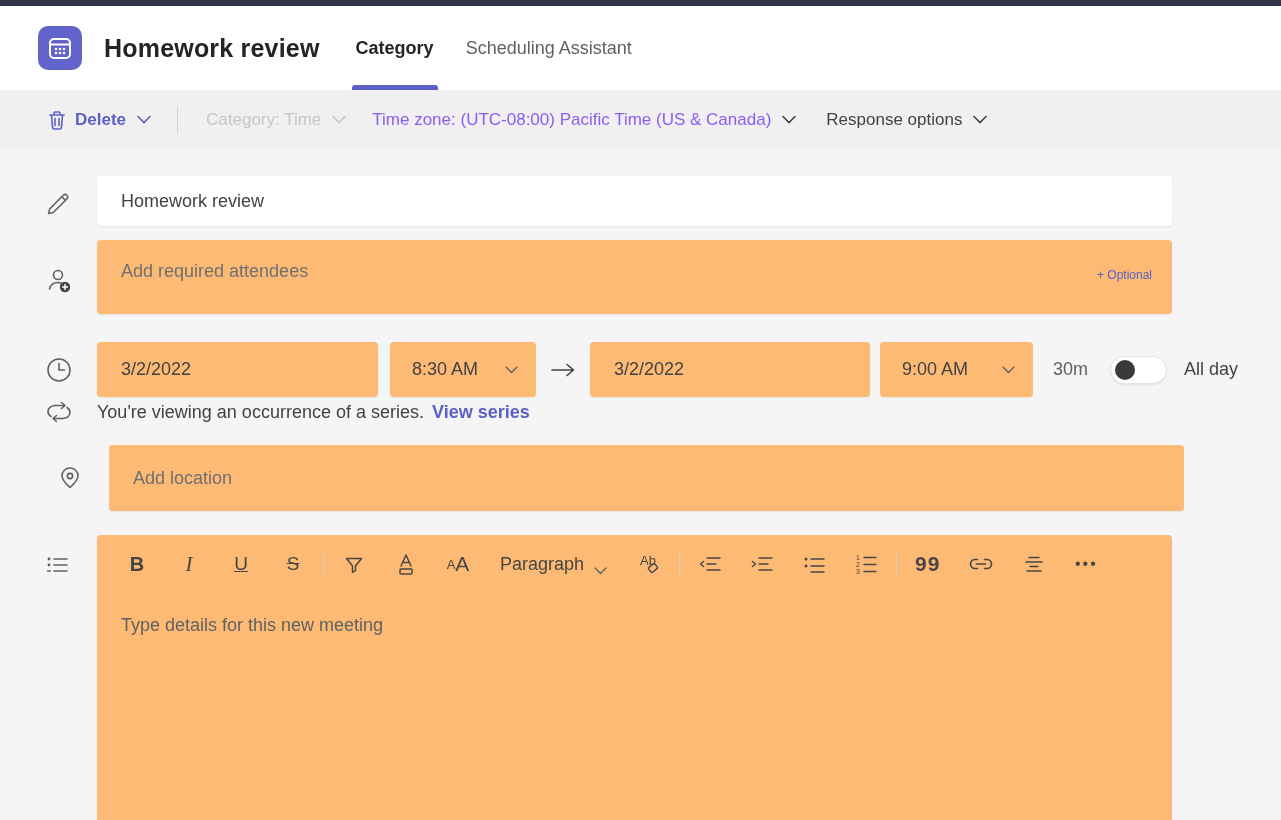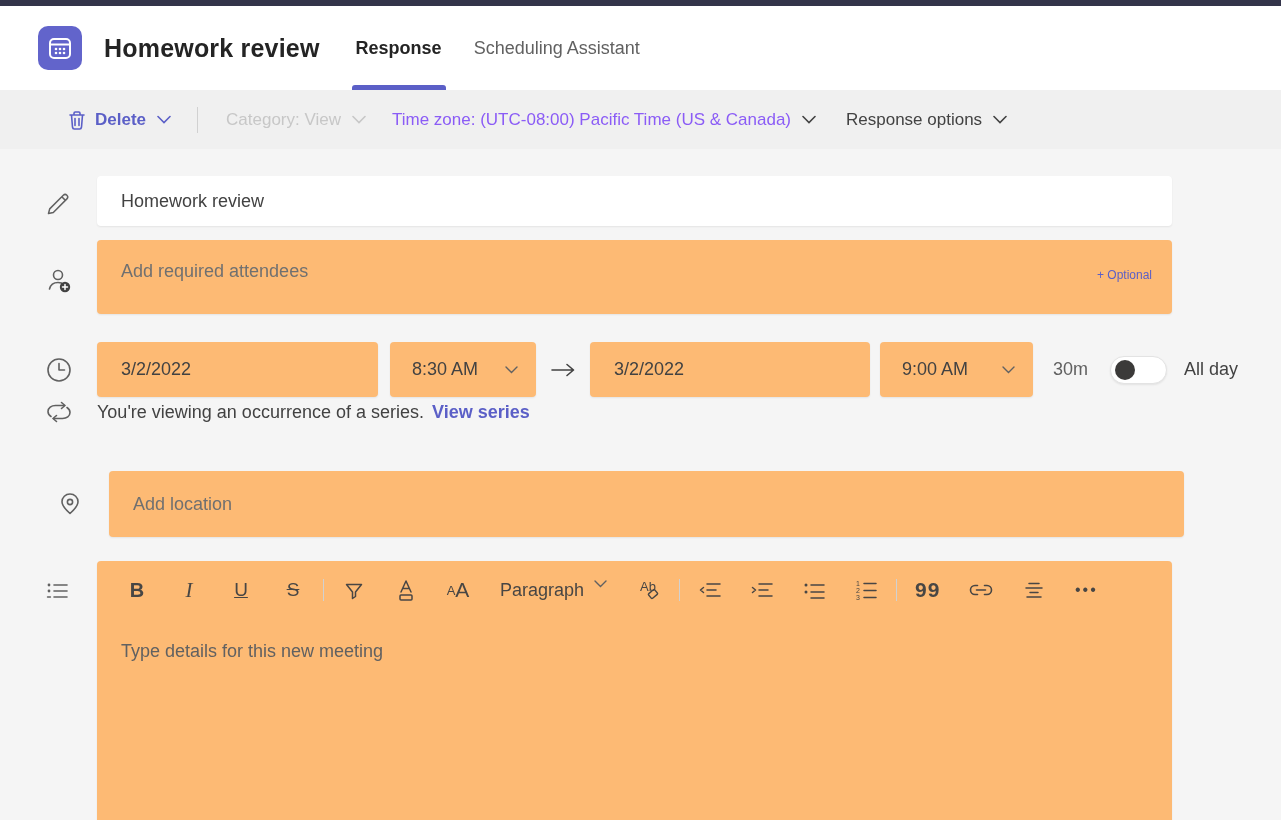--- a/index.html
+++ b/index.html
@@ -12,21 +12,21 @@
   
   .header { height:84px; background:#ffffff; display:flex; align-items:center; padding-left:38px; }
   .cal-tile { width:44px; height:44px; border-radius:10px; background:#6264cb; display:flex; align-items:center; justify-content:center; flex:0 0 auto; }
   .header-title { font-size:25px; font-weight:700; color:#242424; margin-left:22px; letter-spacing:.2px; }
   .tabs { display:flex; align-items:stretch; height:100%; margin-left:20px; }
   .tab { position:relative; display:flex; align-items:center; padding:0 16px; font-size:18px; color:#616161; cursor:pointer; }
   .tab.active { color:#242424; font-weight:700; }
   .tab.active::after { content:""; position:absolute; left:12px; right:12px; bottom:0; height:5px; border-radius:3px 3px 0 0; background:#5b5fc7; }
 
   
-  .cmdbar { height:59px; background:#f0f0f0; display:flex; align-items:center; padding-left:68px; font-size:17px; }
+  .cmdbar { height:59px; background:#f0f0f0; display:flex; align-items:center; padding-left:48px; font-size:17px; }
   .cmd { display:flex; align-items:center; gap:9px; cursor:pointer; }
   .cmd-delete { color:#5b5fc7; font-weight:600; }
   .cmd-chevron { margin-left:2px; }
   .vdiv { width:1px; height:26px; background:#d1d1d1; margin:0 28px 0 26px; }
   .cmd-category { color:#c7c7c7; margin-right:26px; cursor:default; }
   .cmd-timezone { color:#8b5cf6; margin-right:30px; }
   .cmd-response { color:#424242; }
 
   
   .main { padding-top:27px; }
@@ -56,21 +56,21 @@
   .date-2 { width:280px; margin-right:10px; }
   .time-field { justify-content:space-between; padding:0 18px 0 22px; }
   .time-1 { width:146px; margin-right:14px; }
   .time-2 { width:153px; margin-right:14px; }
   .dt-arrow { margin-right:14px; color:#424242; display:flex; align-items:center; }
   .duration { color:#616161; font-size:18px; margin:0 22px 0 6px; }
   .toggle { width:57px; height:28px; background:#ffffff; border:1px solid #e3e3e3; border-radius:15px; box-shadow:0 1px 2px rgba(0,0,0,.08); position:relative; cursor:pointer; margin-right:17px; flex:0 0 auto; }
   .toggle-knob { position:absolute; top:3px; left:4px; width:20px; height:20px; border-radius:50%; background:#3b3a39; }
   .allday-label { font-size:18px; color:#424242; }
 
-  .series-row { margin-bottom:44px; align-items:center; }
+  .series-row { margin-bottom:18px; align-items:center; }
   .series-body { display:flex; align-items:center; height:30px; font-size:18px; }
   .series-text { color:#424242; }
   .series-link { color:#5b5fc7; font-weight:600; margin-left:8px; cursor:pointer; }
 
   .location-row { margin-bottom:24px;padding-left:12px; }
   .location-row .row-icon { padding-top:20px; }
   .location-field { width:1075px; height:66px; display:flex; align-items:center; padding:0 24px; }
   .location-input { width:100%; border:none; outline:none; background:transparent; font-family:inherit; font-size:18px; color:#424242; }
   .location-input::placeholder { color:#707070; opacity:1; }
 
@@ -81,21 +81,21 @@
   .ebtn { min-width:24px; height:34px; display:flex; align-items:center; justify-content:center; margin:0 14px; cursor:pointer; color:#484644; }
   .ediv { width:1px; height:22px; background:#d1d1d1; margin:0 4px; }
   .g-bold { font-weight:800; font-size:20px; }
   .g-italic { font-style:italic; font-family:"Liberation Serif",serif; font-size:21px; }
   .g-underline { text-decoration:underline; font-size:19px; }
   .g-strike { text-decoration:line-through; font-size:19px; }
   .g-fontsize .sm { font-size:13px; }
   .g-fontsize .lg { font-size:21px; }
   .g-quote { font-size:21px; font-weight:600; letter-spacing:1px; }
   .g-more { font-size:16px; letter-spacing:2px; }
-  .para-btn { display:flex; align-items:flex-start; gap:10px; font-size:18px; color:#484644; margin:0 16px; cursor:pointer; }
+  .para-btn { display:flex; align-items:flex-end; gap:10px; font-size:18px; color:#484644; margin:0 16px; cursor:pointer; }
   .editor-content { flex:1 1 auto; padding:22px 24px; font-size:18px; color:#616161; cursor:text; }
   svg { display:block; }
 </style>
 </head>
 <body>
 
 <div class="top-strip"></div>
 
 <div class="header">
   <div class="cal-tile">
@@ -106,41 +106,41 @@
         <circle cx="13" cy="14" r="1.3" fill="#ffffff"></circle>
         <circle cx="17" cy="14" r="1.3" fill="#ffffff"></circle>
       <circle cx="9" cy="18" r="1.3" fill="#ffffff"></circle>
         <circle cx="13" cy="18" r="1.3" fill="#ffffff"></circle>
         <circle cx="17" cy="18" r="1.3" fill="#ffffff"></circle>
     </svg>
   </div>
   <div class="header-title">Homework review</div>
   <div class="tabs">
     <div class="tab active">
-        <span>Response</span>
+        <span>Category</span>
       </div>
     <div class="tab">
         <span>Scheduling Assistant</span>
       </div>
   </div>
 </div>
 
 <div class="cmdbar">
   <div class="cmd cmd-delete">
     <svg width="18" height="20" viewBox="0 0 18 20">
       <path d="M2 5h14 M6 5V3.2C6 2.5 6.5 2 7.2 2h3.6c.7 0 1.2.5 1.2 1.2V5 M3.5 5l1 12.2c.1.9.8 1.8 1.8 1.8h5.4c1 0 1.7-.9 1.8-1.8l1-12.2 M7 8.5v7 M11 8.5v7" fill="none" stroke="#5b5fc7" stroke-width="1.6" stroke-linecap="round"></path>
     </svg>
     <span>Delete</span>
     <svg class="cmd-chevron" width="14" height="9" viewBox="0 0 14 9">
         <path d="M1 1.5 L7 7.5 L13 1.5" fill="none" stroke="#5b5fc7" stroke-width="1.6" stroke-linecap="round"></path>
       </svg>
   </div>
   <div class="vdiv"></div>
   <div class="cmd cmd-category">
-    <span>Category: View</span>
+    <span>Category: Time</span>
     <svg class="cmd-chevron" width="14" height="9" viewBox="0 0 14 9">
         <path d="M1 1.5 L7 7.5 L13 1.5" fill="none" stroke="#c7c7c7" stroke-width="1.6" stroke-linecap="round"></path>
       </svg>
   </div>
   <div class="cmd cmd-timezone">
     <span>Time zone: (UTC-08:00) Pacific Time (US &amp; Canada)</span>
     <svg class="cmd-chevron" width="14" height="9" viewBox="0 0 14 9">
         <path d="M1 1.5 L7 7.5 L13 1.5" fill="none" stroke="#424242" stroke-width="1.6" stroke-linecap="round"></path>
       </svg>
   </div>

